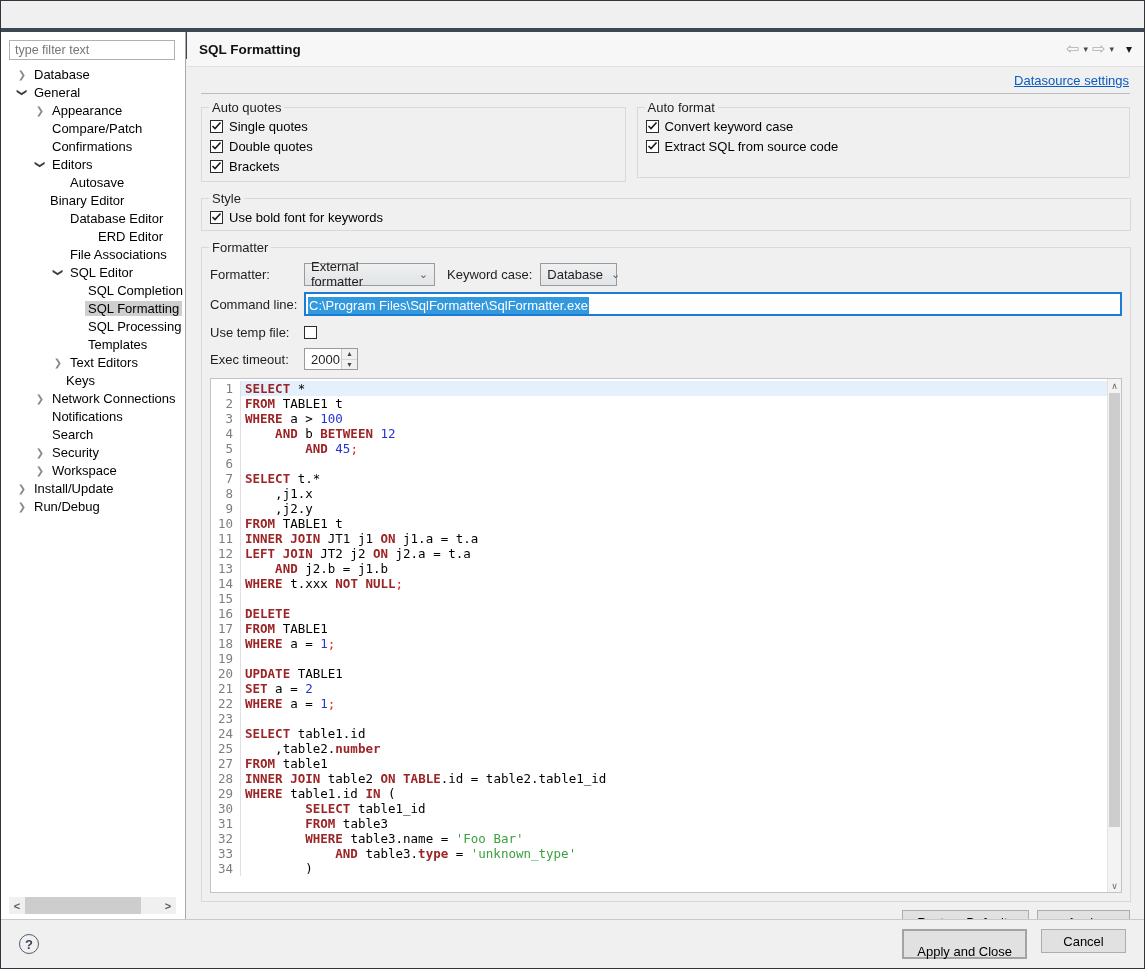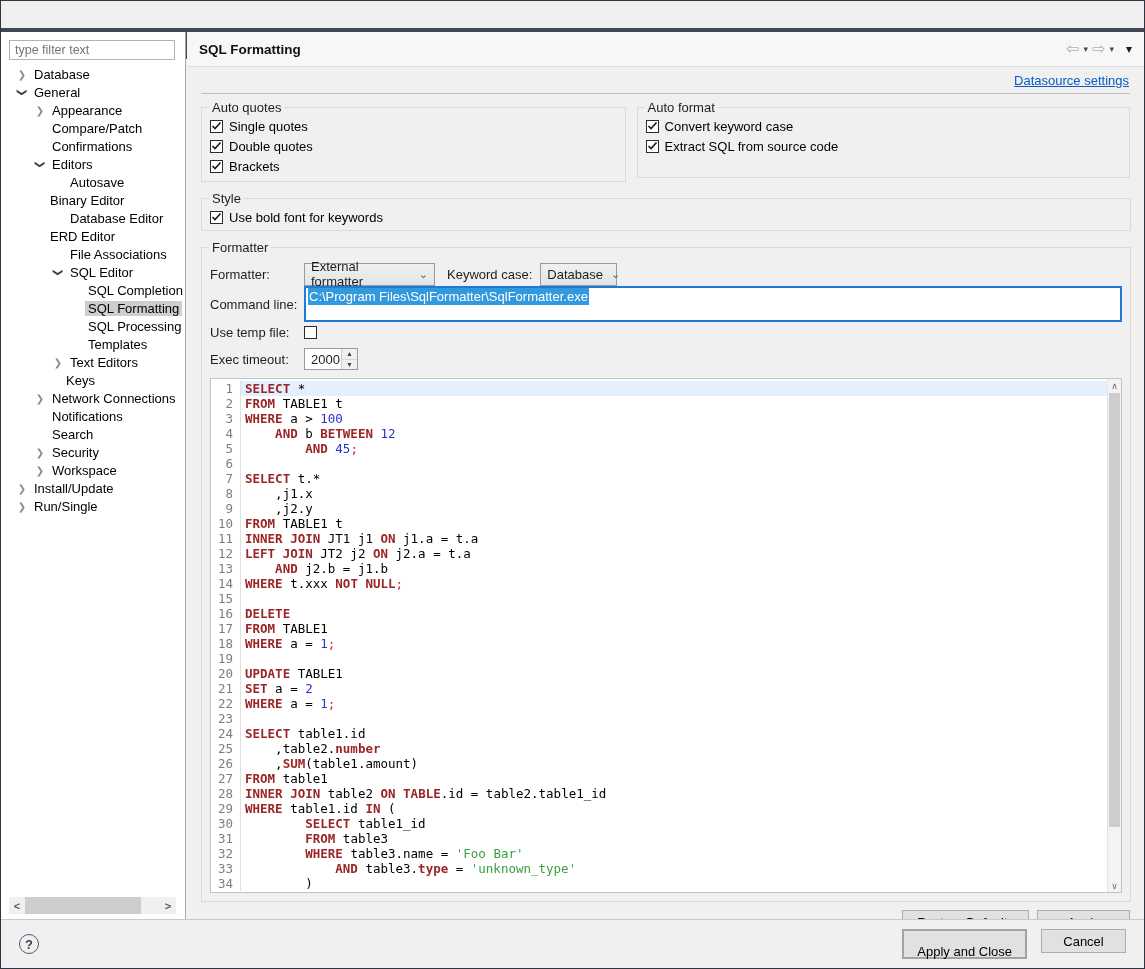--- a/index.html
+++ b/index.html
@@ -61,21 +61,21 @@
   .cbox svg { display:block; }
   .cb-label { font-size:13px; color:#000; }
 
   .frow { display:flex; align-items:center; margin-top:6px; height:24px; }
   .flabel { width:94px; flex:0 0 94px; font-size:13px; }
   .combo { height:23px; background:linear-gradient(#eef0f1,#e2e5e8); border:1px solid #9a9a9a; display:flex; align-items:center; padding:0 6px; gap:8px; font-size:13px; cursor:default; }
   .combo .combo-arrow { margin-left:auto; color:#5d5d5d; font-size:11px; }
   .combo.formatter-combo { width:131px; }
   .combo.kwcase-combo { width:77px; margin-left:8px; }
   .kwcase-label { margin-left:12px; width:auto; flex:0 0 auto; margin-right:0; }
-  .cmdline { flex:1; height:36px; border:2px solid #1a7cd4; background:#fff; display:flex; align-items:flex-start; padding:0 2px; overflow:hidden; }
+  .cmdline { flex:1; height:24px; border:2px solid #1a7cd4; background:#fff; display:flex; align-items:flex-end; padding:0 2px; overflow:hidden; }
   .cmdline .sel { background:#3399df; color:#ffffff; font-size:13px; white-space:pre; padding:1px 1px; }
   .spinner { display:flex; height:22px; border:1px solid #9a9a9a; background:#fff; width:54px; }
   .spin-value { flex:1; display:flex; align-items:center; padding-left:6px; font-size:13px; background:#fff; }
   .spin-btns { width:16px; border-left:1px solid #c9c9c9; display:flex; flex-direction:column; }
   .spin-btns span { flex:1; display:flex; align-items:center; justify-content:center; font-size:7px; color:#444; background:#f0f0f0; border-bottom:1px solid #d6d6d6; }
   .spin-btns span:last-child { border-bottom:none; }
 
   
   .editor { margin-top:8px; height:515px; background:#fff; border:1px solid #c3c3c3; display:flex; position:relative; overflow:hidden; }
   .lines { flex:1; overflow:hidden; font-family:"DejaVu Sans Mono", monospace; font-size:12.5px; line-height:15px; padding-top:2px; }
@@ -157,21 +157,21 @@
           <span class="tree-label">Autosave</span>
         </div>
         <div class="tree-row" style="padding-left: 28px;">
           <span class="tw"></span>
           <span class="tree-label">Binary Editor</span>
         </div>
         <div class="tree-row" style="padding-left: 48px;">
           <span class="tw"></span>
           <span class="tree-label">Database Editor</span>
         </div>
-        <div class="tree-row" style="padding-left: 28px;">
+        <div class="tree-row" style="padding-left: 76px;">
           <span class="tw"></span>
           <span class="tree-label">ERD Editor</span>
         </div>
         <div class="tree-row" style="padding-left: 48px;">
           <span class="tw"></span>
           <span class="tree-label">File Associations</span>
         </div>
         <div class="tree-row" style="padding-left: 48px;">
           <span class="tw expanded">❯</span>
           <span class="tree-label">SQL Editor</span>
@@ -219,21 +219,21 @@
         <div class="tree-row" style="padding-left: 30px;">
           <span class="tw">❯</span>
           <span class="tree-label">Workspace</span>
         </div>
         <div class="tree-row" style="padding-left: 12px;">
           <span class="tw">❯</span>
           <span class="tree-label">Install/Update</span>
         </div>
         <div class="tree-row" style="padding-left: 12px;">
           <span class="tw">❯</span>
-          <span class="tree-label">Run/Single</span>
+          <span class="tree-label">Run/Debug</span>
         </div>
       </div>
     <div class="hscroll">
       <span class="hs-arrow">&lt;</span>
       <div class="hs-track">
           <div class="hs-thumb"></div>
         </div>
       <span class="hs-arrow">&gt;</span>
     </div>
   </div>
@@ -380,21 +380,20 @@
             <div class="code-line"><span class="gutter">16</span><span class="code"><span class="tok-k">DELETE</span></span></div>
             <div class="code-line"><span class="gutter">17</span><span class="code"><span class="tok-k">FROM</span><span class="tok-t"> TABLE1</span></span></div>
             <div class="code-line"><span class="gutter">18</span><span class="code"><span class="tok-k">WHERE</span><span class="tok-t"> a = </span><span class="tok-n">1</span><span class="tok-p">;</span></span></div>
             <div class="code-line"><span class="gutter">19</span><span class="code"></span></div>
             <div class="code-line"><span class="gutter">20</span><span class="code"><span class="tok-k">UPDATE</span><span class="tok-t"> TABLE1</span></span></div>
             <div class="code-line"><span class="gutter">21</span><span class="code"><span class="tok-k">SET</span><span class="tok-t"> a = </span><span class="tok-n">2</span></span></div>
             <div class="code-line"><span class="gutter">22</span><span class="code"><span class="tok-k">WHERE</span><span class="tok-t"> a = </span><span class="tok-n">1</span><span class="tok-p">;</span></span></div>
             <div class="code-line"><span class="gutter">23</span><span class="code"></span></div>
             <div class="code-line"><span class="gutter">24</span><span class="code"><span class="tok-k">SELECT</span><span class="tok-t"> table1.id</span></span></div>
             <div class="code-line"><span class="gutter">25</span><span class="code"><span class="tok-t">    ,table2.</span><span class="tok-k">number</span></span></div>
-            <div class="code-line"><span class="gutter">26</span><span class="code"><span class="tok-t">    ,</span><span class="tok-k">SUM</span><span class="tok-t">(table1.amount)</span></span></div>
             <div class="code-line"><span class="gutter">27</span><span class="code"><span class="tok-k">FROM</span><span class="tok-t"> table1</span></span></div>
             <div class="code-line"><span class="gutter">28</span><span class="code"><span class="tok-k">INNER JOIN</span><span class="tok-t"> table2 </span><span class="tok-k">ON</span><span class="tok-t"> </span><span class="tok-k">TABLE</span><span class="tok-t">.id = table2.table1_id</span></span></div>
             <div class="code-line"><span class="gutter">29</span><span class="code"><span class="tok-k">WHERE</span><span class="tok-t"> table1.id </span><span class="tok-k">IN</span><span class="tok-t"> (</span></span></div>
             <div class="code-line"><span class="gutter">30</span><span class="code"><span class="tok-t">        </span><span class="tok-k">SELECT</span><span class="tok-t"> table1_id</span></span></div>
             <div class="code-line"><span class="gutter">31</span><span class="code"><span class="tok-t">        </span><span class="tok-k">FROM</span><span class="tok-t"> table3</span></span></div>
             <div class="code-line"><span class="gutter">32</span><span class="code"><span class="tok-t">        </span><span class="tok-k">WHERE</span><span class="tok-t"> table3.name = </span><span class="tok-s">'Foo Bar'</span></span></div>
             <div class="code-line"><span class="gutter">33</span><span class="code"><span class="tok-t">            </span><span class="tok-k">AND</span><span class="tok-t"> table3.</span><span class="tok-k">type</span><span class="tok-t"> = </span><span class="tok-s">'unknown_type'</span></span></div>
             <div class="code-line"><span class="gutter">34</span><span class="code"><span class="tok-t">        )</span></span></div>
           </div>
         <div class="vscroll">

